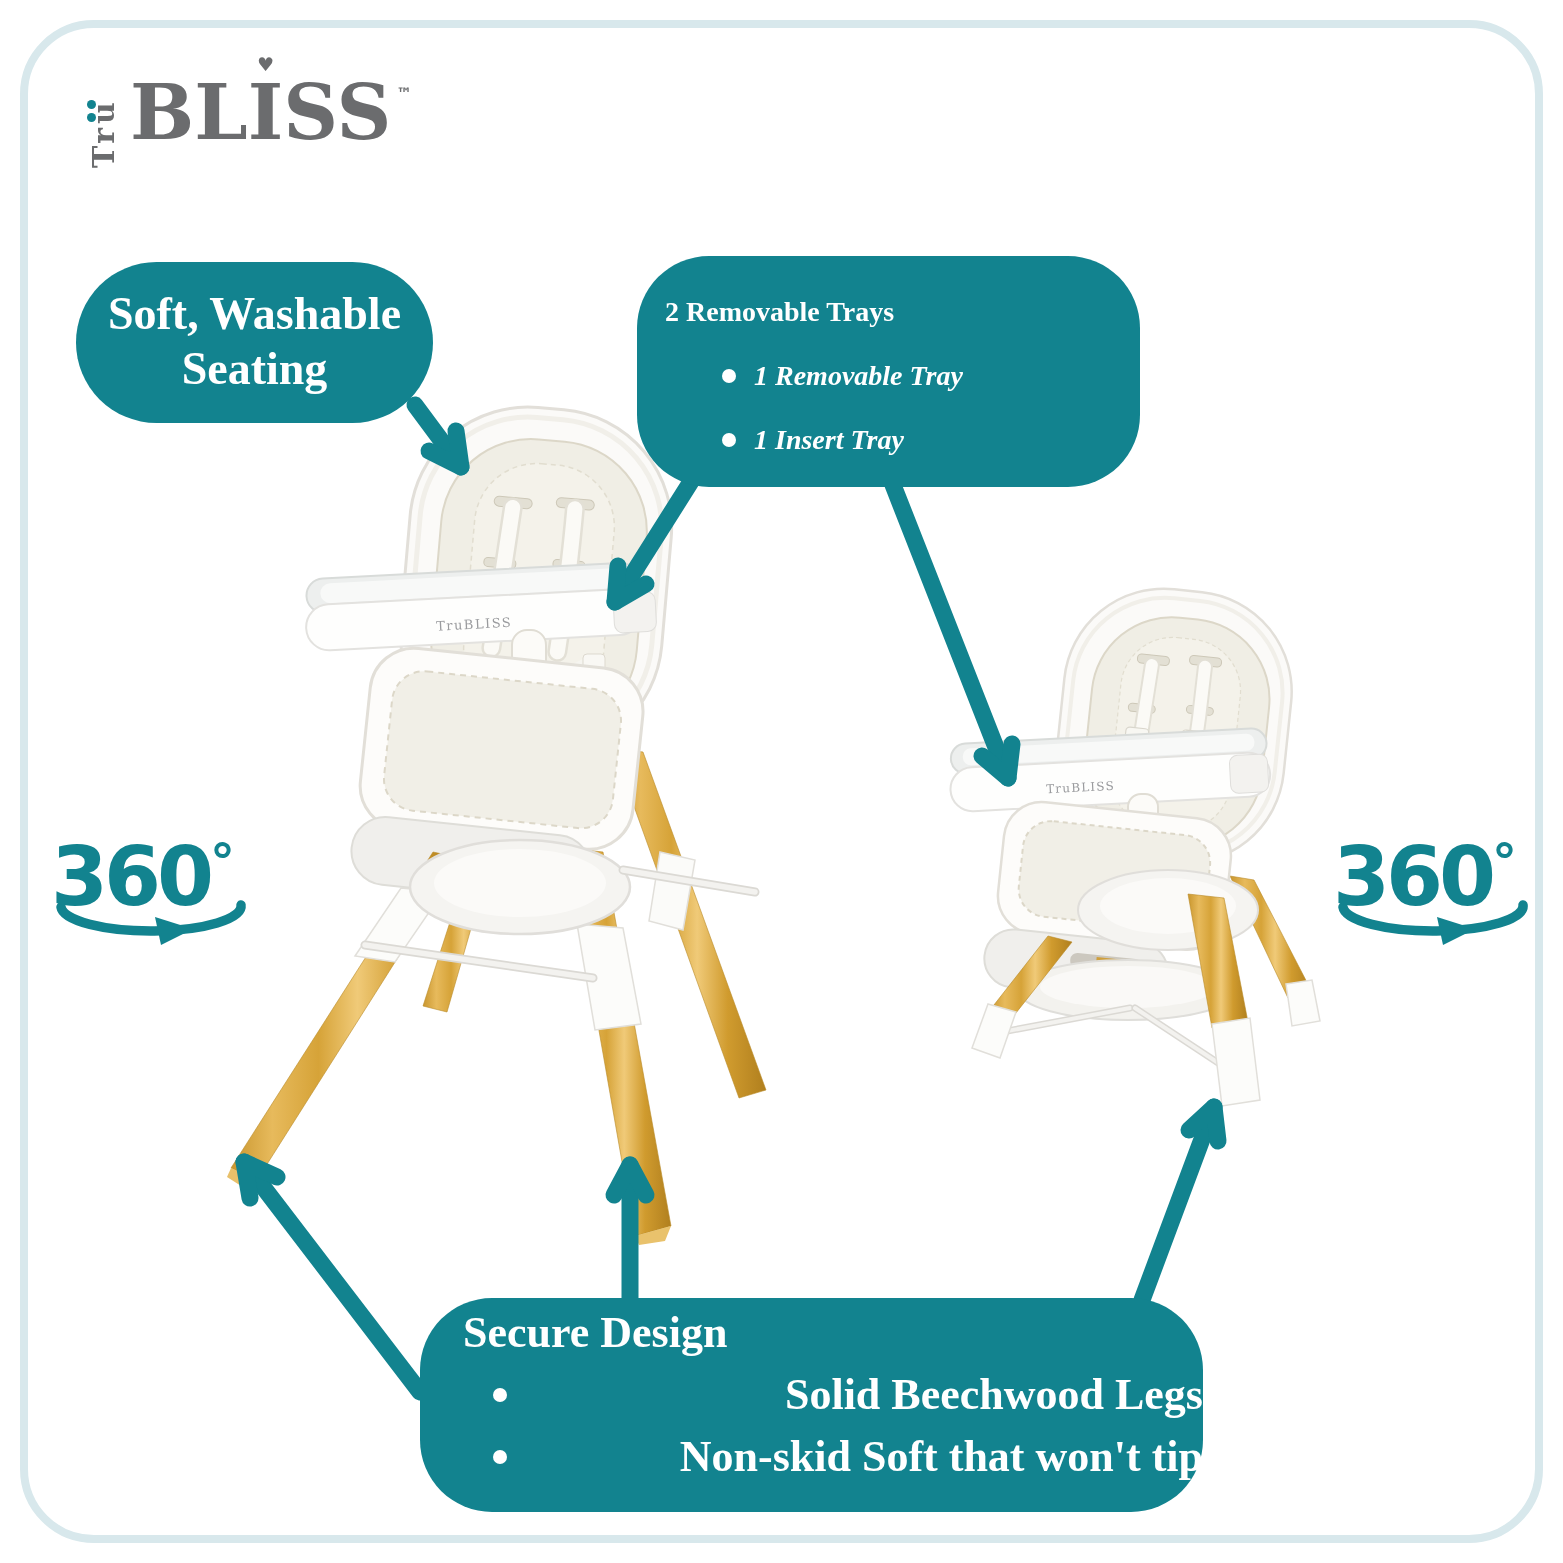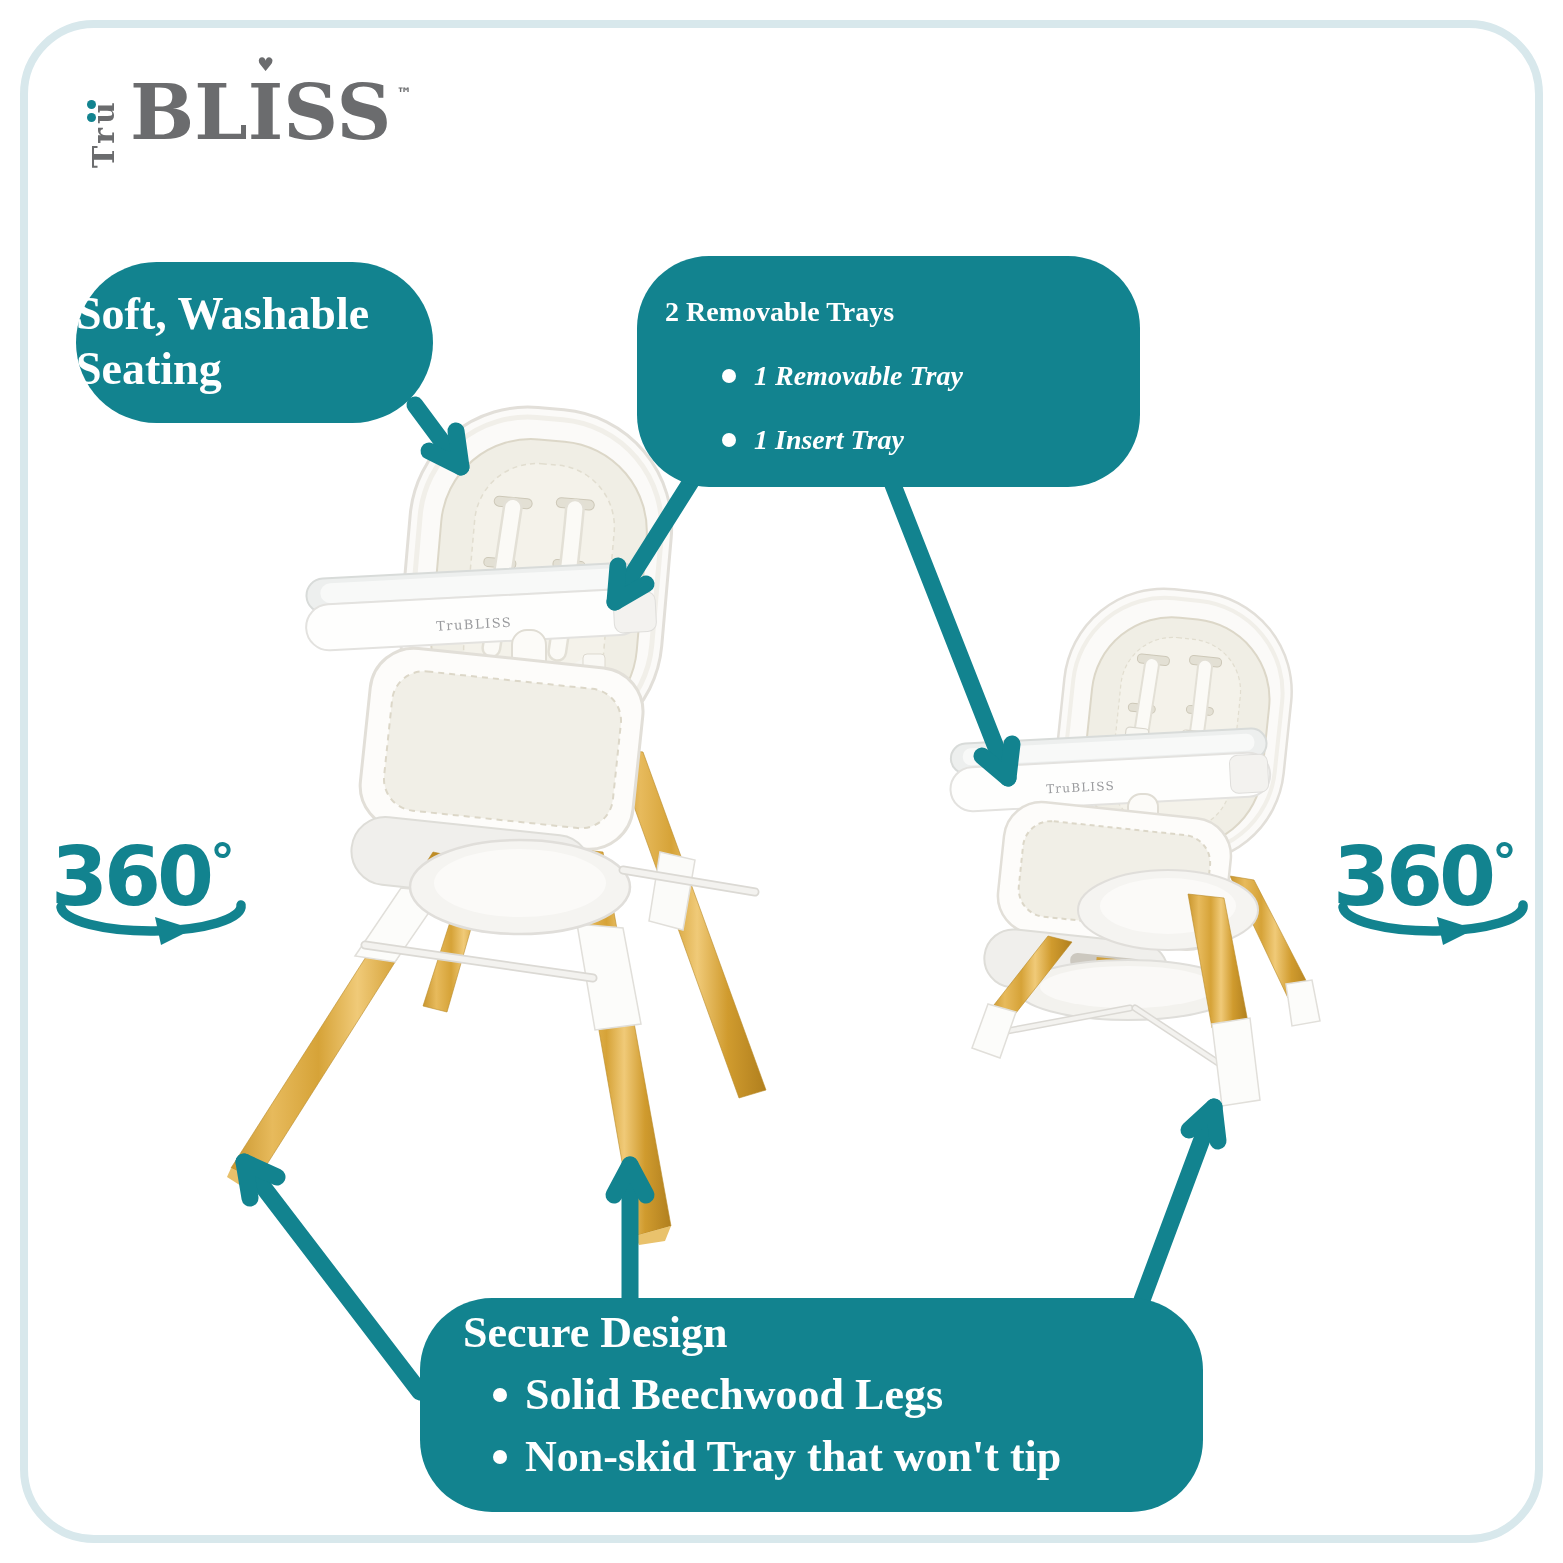--- a/index.html
+++ b/index.html
@@ -18,28 +18,28 @@
   .bliss{position:absolute;left:44px;top:-8px;font-family:"DejaVu Serif",serif;font-weight:700;
          font-size:76px;letter-spacing:0px;white-space:nowrap;}
   .iheart{position:relative;display:inline-block;}
   .heart{position:absolute;left:50%;top:-15px;transform:translateX(-50%);font-size:19px;
          font-family:"DejaVu Sans",sans-serif;}
   .tm{font-size:16px;vertical-align:40px;margin-left:5px;font-family:"DejaVu Sans",sans-serif;}
 
   
   .bubble{position:absolute;background:#12838F;color:#ffffff;font-weight:700;box-sizing:border-box;}
   .bubble-seating{left:76px;top:262px;width:357px;height:161px;border-radius:82px;
-                  font-size:46px;line-height:55px;padding-top:24px;}
+                  font-size:46px;line-height:55px;text-align:center;padding-top:24px;}
   .bubble-trays{left:637px;top:256px;width:503px;height:231px;border-radius:72px;
                 font-size:28px;line-height:64px;padding:24px 0 0 28px;}
   .bubble-secure{left:420px;top:1298px;width:783px;height:214px;border-radius:72px;
                  font-size:44px;line-height:62px;padding:4px 0 0 43px;}
   .bullet-row{display:flex;align-items:center;}
   .bubble-trays .bullet-row{margin-left:57px;font-style:italic;}
-  .bubble-secure .bullet-row{margin-left:30px;}
+  .bubble-secure .bullet-row{margin-left:30px;justify-content:space-between;}
   .dot{width:14px;height:14px;border-radius:50%;background:#ffffff;margin-right:18px;flex:0 0 auto;}
 
   
   .chair{position:absolute;}
   .chair-large{left:215px;top:400px;width:575px;height:900px;}
   .chair-small{left:930px;top:580px;width:400px;height:560px;}
   .arrows{position:absolute;left:0;top:0;width:1563px;height:1563px;pointer-events:none;}
   .badge360{position:absolute;width:195px;height:118px;}
   .badge-left{left:55px;top:833px;}
   .badge-right{left:1337px;top:833px;}
@@ -248,21 +248,21 @@
   </div>
 
   <div class="bubble bubble-secure">
     <div>Secure Design</div>
     <div class="bullet-row">
       <span class="dot"></span>
       <span>Solid Beechwood Legs</span>
     </div>
     <div class="bullet-row">
       <span class="dot"></span>
-      <span>Non-skid Tray that won't tip</span>
+      <span>Non-skid Soft that won't tip</span>
     </div>
   </div>
 
   <svg class="badge360 badge-left" viewBox="0 0 195 118">
     <path d="M 6 74 A 90 25 0 0 0 186 72" stroke="#12838F" stroke-width="9.5" fill="none" stroke-linecap="round"></path>
     <polygon points="138,96 100,84 106,112" fill="#12838F"></polygon>
     <text x="86" y="72" text-anchor="middle" font-family="DejaVu Sans,sans-serif" font-weight="bold" font-size="82" letter-spacing="-4" fill="#12838F"><tspan>360</tspan><tspan font-size="50" dy="-26">°</tspan></text>
   </svg>
 
   <svg class="badge360 badge-right" viewBox="0 0 195 118">

